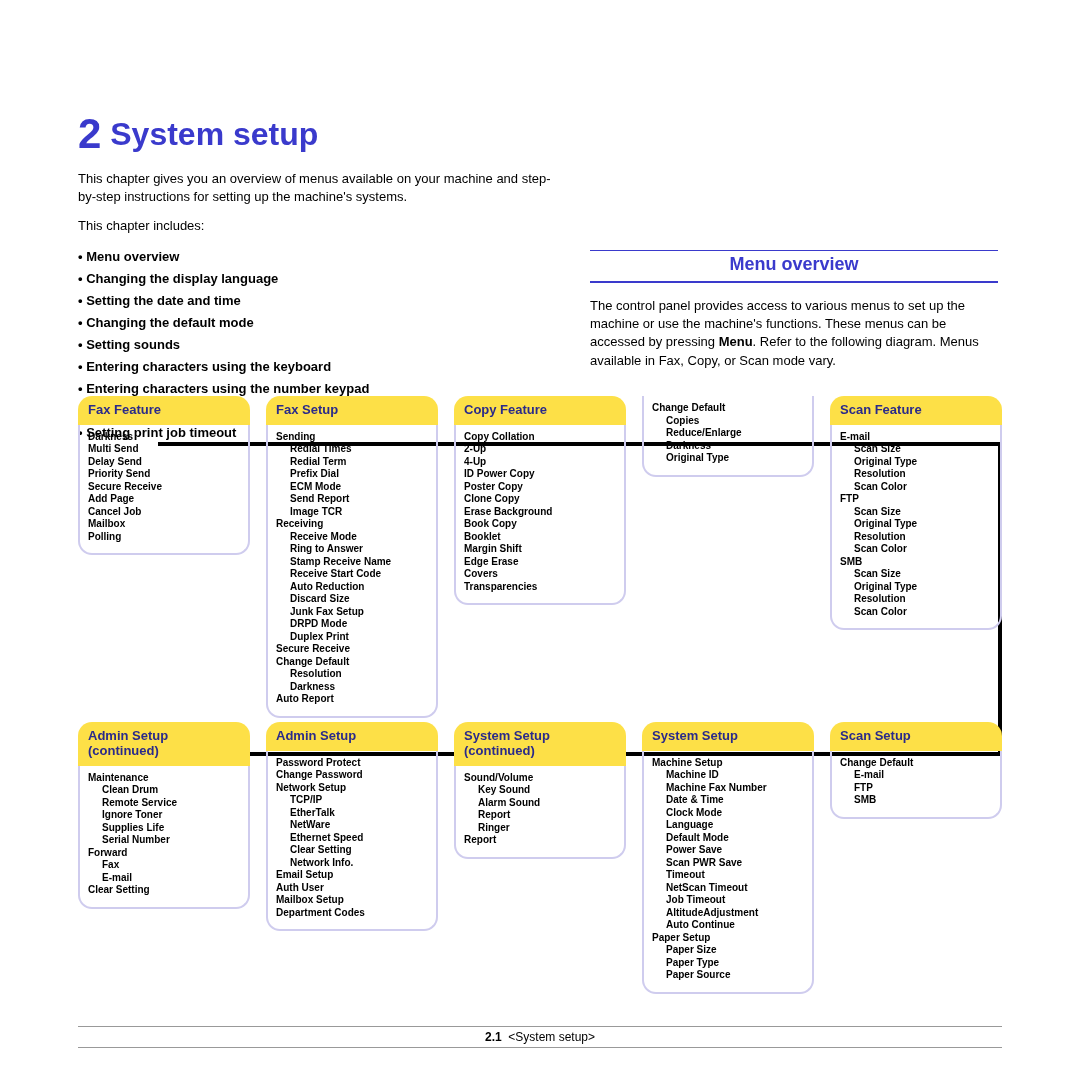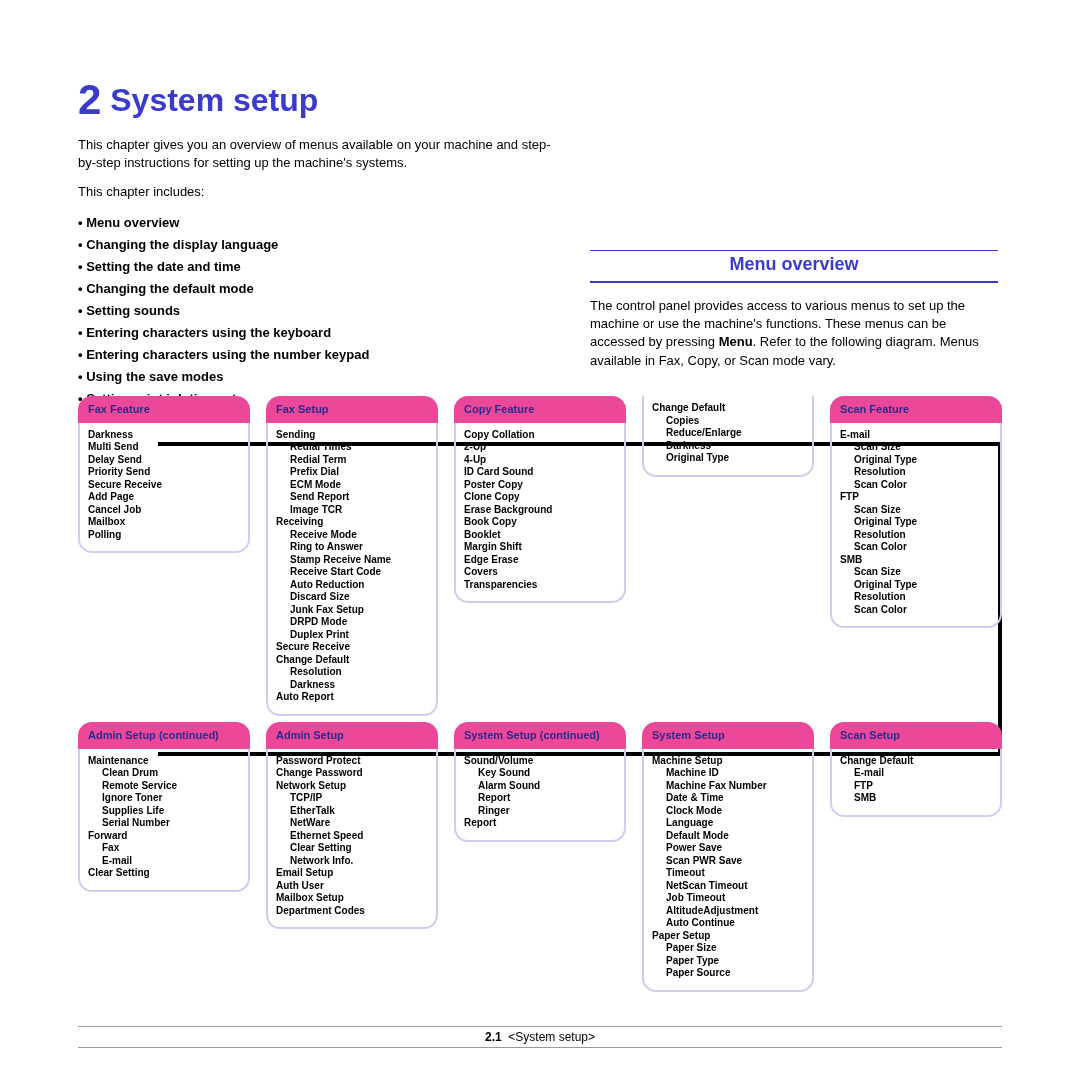--- a/index.html
+++ b/index.html
@@ -7,21 +7,21 @@
     padding: 0;
     width: 1080px;
     height: 1080px;
     background: #fff;
     font-family: Arial, Helvetica, sans-serif;
     font-size: 13px;
     color: #000;
     position: relative;
   }
   .page {
-    padding: 76px 70px 0 78px;
+    padding: 110px 70px 0 78px;
   }
   .chapter-title {
     color: #3a3acc;
     font-size: 32px;
     font-weight: bold;
     margin-bottom: 12px;
   }
   .chapter-num {
     font-size: 42px;
     font-weight: bold;
@@ -94,25 +94,25 @@
     gap: 16px;
   }
   .row1 { top: 0; }
   .row2 { top: 326px; }
 
   .menu-box {
     position: relative;
     width: 172px;
   }
   .box-head {
-    background: #ec4899;
+    background: #fde047;
     border-radius: 14px 14px 0 0;
     padding: 7px 10px 7px 10px;
     font-weight: bold;
-    font-size: 11px;
+    font-size: 13px;
     color: #2a2a8a;
     line-height: 1.15;
   }
   .box-body {
     border: 2px solid #cfccee;
     border-top: none;
     border-radius: 0 0 14px 14px;
     padding: 6px 8px 10px 8px;
     font-size: 10px;
     font-weight: bold;
@@ -209,21 +209,21 @@
           <div class="bb-item ind1">Darkness</div>
           <div class="bb-item ind0">Auto Report</div>
         </div>
       </div>
       <div class="menu-box">
         <div class="box-head">Copy Feature</div>
         <div class="box-body">
           <div class="bb-item ind0">Copy Collation</div>
           <div class="bb-item ind0">2-Up</div>
           <div class="bb-item ind0">4-Up</div>
-          <div class="bb-item ind0">ID Card Sound</div>
+          <div class="bb-item ind0">ID Power Copy</div>
           <div class="bb-item ind0">Poster Copy</div>
           <div class="bb-item ind0">Clone Copy</div>
           <div class="bb-item ind0">Erase Background</div>
           <div class="bb-item ind0">Book Copy</div>
           <div class="bb-item ind0">Booklet</div>
           <div class="bb-item ind0">Margin Shift</div>
           <div class="bb-item ind0">Edge Erase</div>
           <div class="bb-item ind0">Covers</div>
           <div class="bb-item ind0">Transparencies</div>
         </div>

